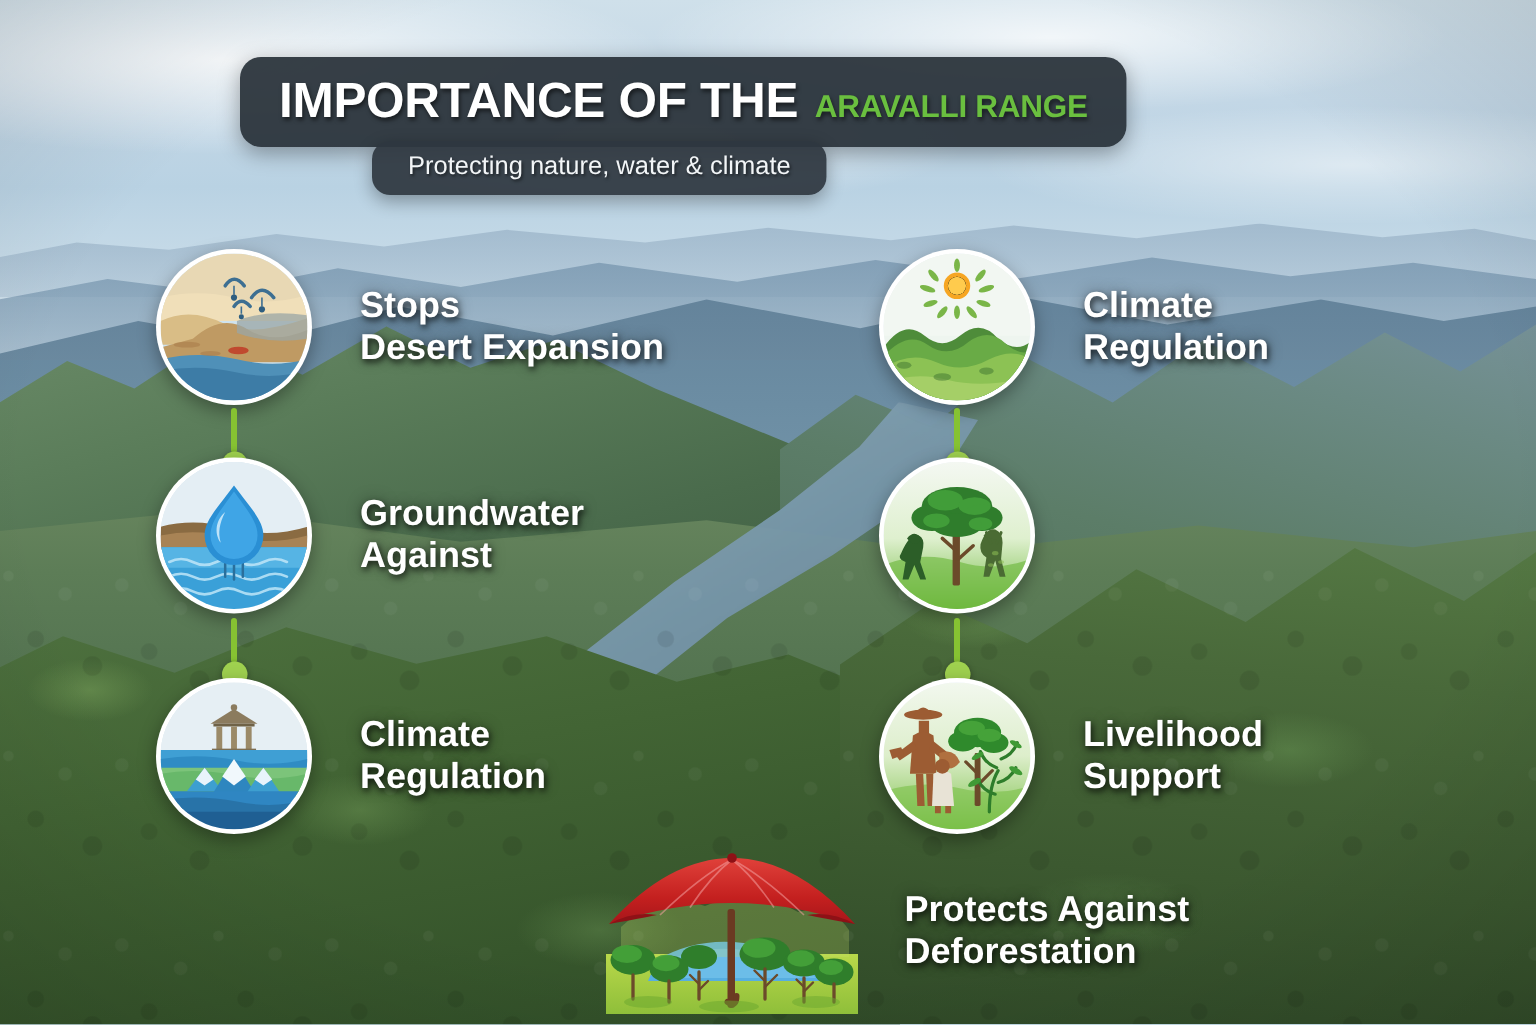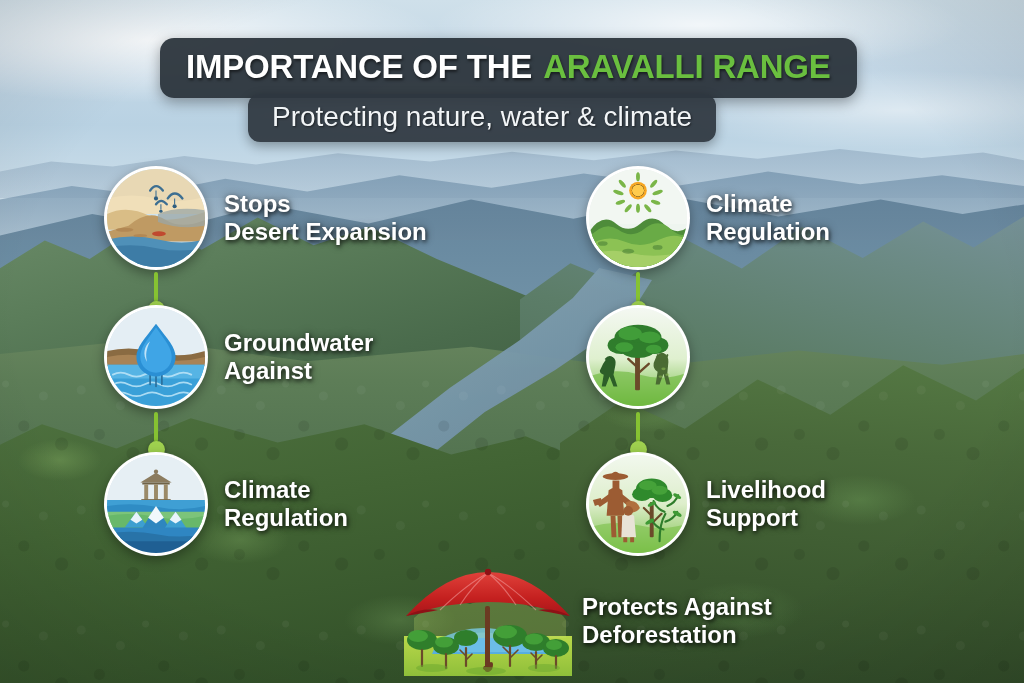--- a/index.html
+++ b/index.html
@@ -118,35 +118,35 @@
     box-shadow: 0 4px 14px rgba(0,0,0,.35);
     display: flex; align-items: baseline; gap: 11px;
     white-space: nowrap;
   }
   .title-main {
     font-size: 33px; font-weight: bold; color: #ffffff;
     letter-spacing: -0.2px;
     text-shadow: 1px 2px 3px rgba(0,0,0,.55);
   }
   .title-accent {
-    font-size: 33px; font-weight: bold;
+    font-size: 21px; font-weight: bold;
     letter-spacing: -0.2px;
     text-shadow: 1px 2px 3px rgba(0,0,0,.55);
   }
   .subtitle-bar {
     position: absolute;
     left: 248px; top: 94px;
     padding: 7px 24px 9px 24px;
     background: rgba(46,55,63,.93);
     border-radius: 12px;
     box-shadow: 0 4px 12px rgba(0,0,0,.33);
     white-space: nowrap;
   }
   .subtitle-text {
-    font-size: 28px; color: #f2f5f7;
+    font-size: 17px; color: #f2f5f7;
     text-shadow: 1px 1px 2px rgba(0,0,0,.5);
   }
 
   
   .item {
     position: absolute;
     display: flex; align-items: center;
   }
   .item.right-col { flex-direction: row; }
 
@@ -163,21 +163,21 @@
   .badge svg { display: block; width: 100%; height: 100%; }
 
   .item-label {
     color: #ffffff;
     font-size: 24px;
     font-weight: bold;
     line-height: 1.17;
     text-shadow: 1px 2px 4px rgba(0,0,0,.75), 0 0 10px rgba(0,0,0,.4);
     white-space: pre-line;
   }
-  .label-left { margin-left: 16px; }
+  .label-left { margin-left: 32px; }
 
   
   .connector {
     position: absolute;
     width: 26px;
     display: flex; flex-direction: column; align-items: center;
   }
   .conn-line {
     width: 4px; height: 30px;
     background: #86c232;
@@ -191,21 +191,21 @@
   }
 
   
   .bottom-item {
     position: absolute;
     left: 398px; top: 562px;
     display: flex; align-items: center;
   }
   .umbrella-art { width: 180px; height: 118px; flex: 0 0 auto; }
   .umbrella-art svg { display: block; width: 100%; height: 100%; }
-  .bottom-label { margin-left: 4px; }
+  .bottom-label { margin-left: 25px; }
 </style>
 </head>
 <body>
 
 <div id="stage">
 
   <div class="bg-layer sky"></div>
   <div class="bg-layer haze-ridge-1"></div>
   <div class="bg-layer haze-ridge-2"></div>
   <div class="bg-layer haze-ridge-3"></div>

